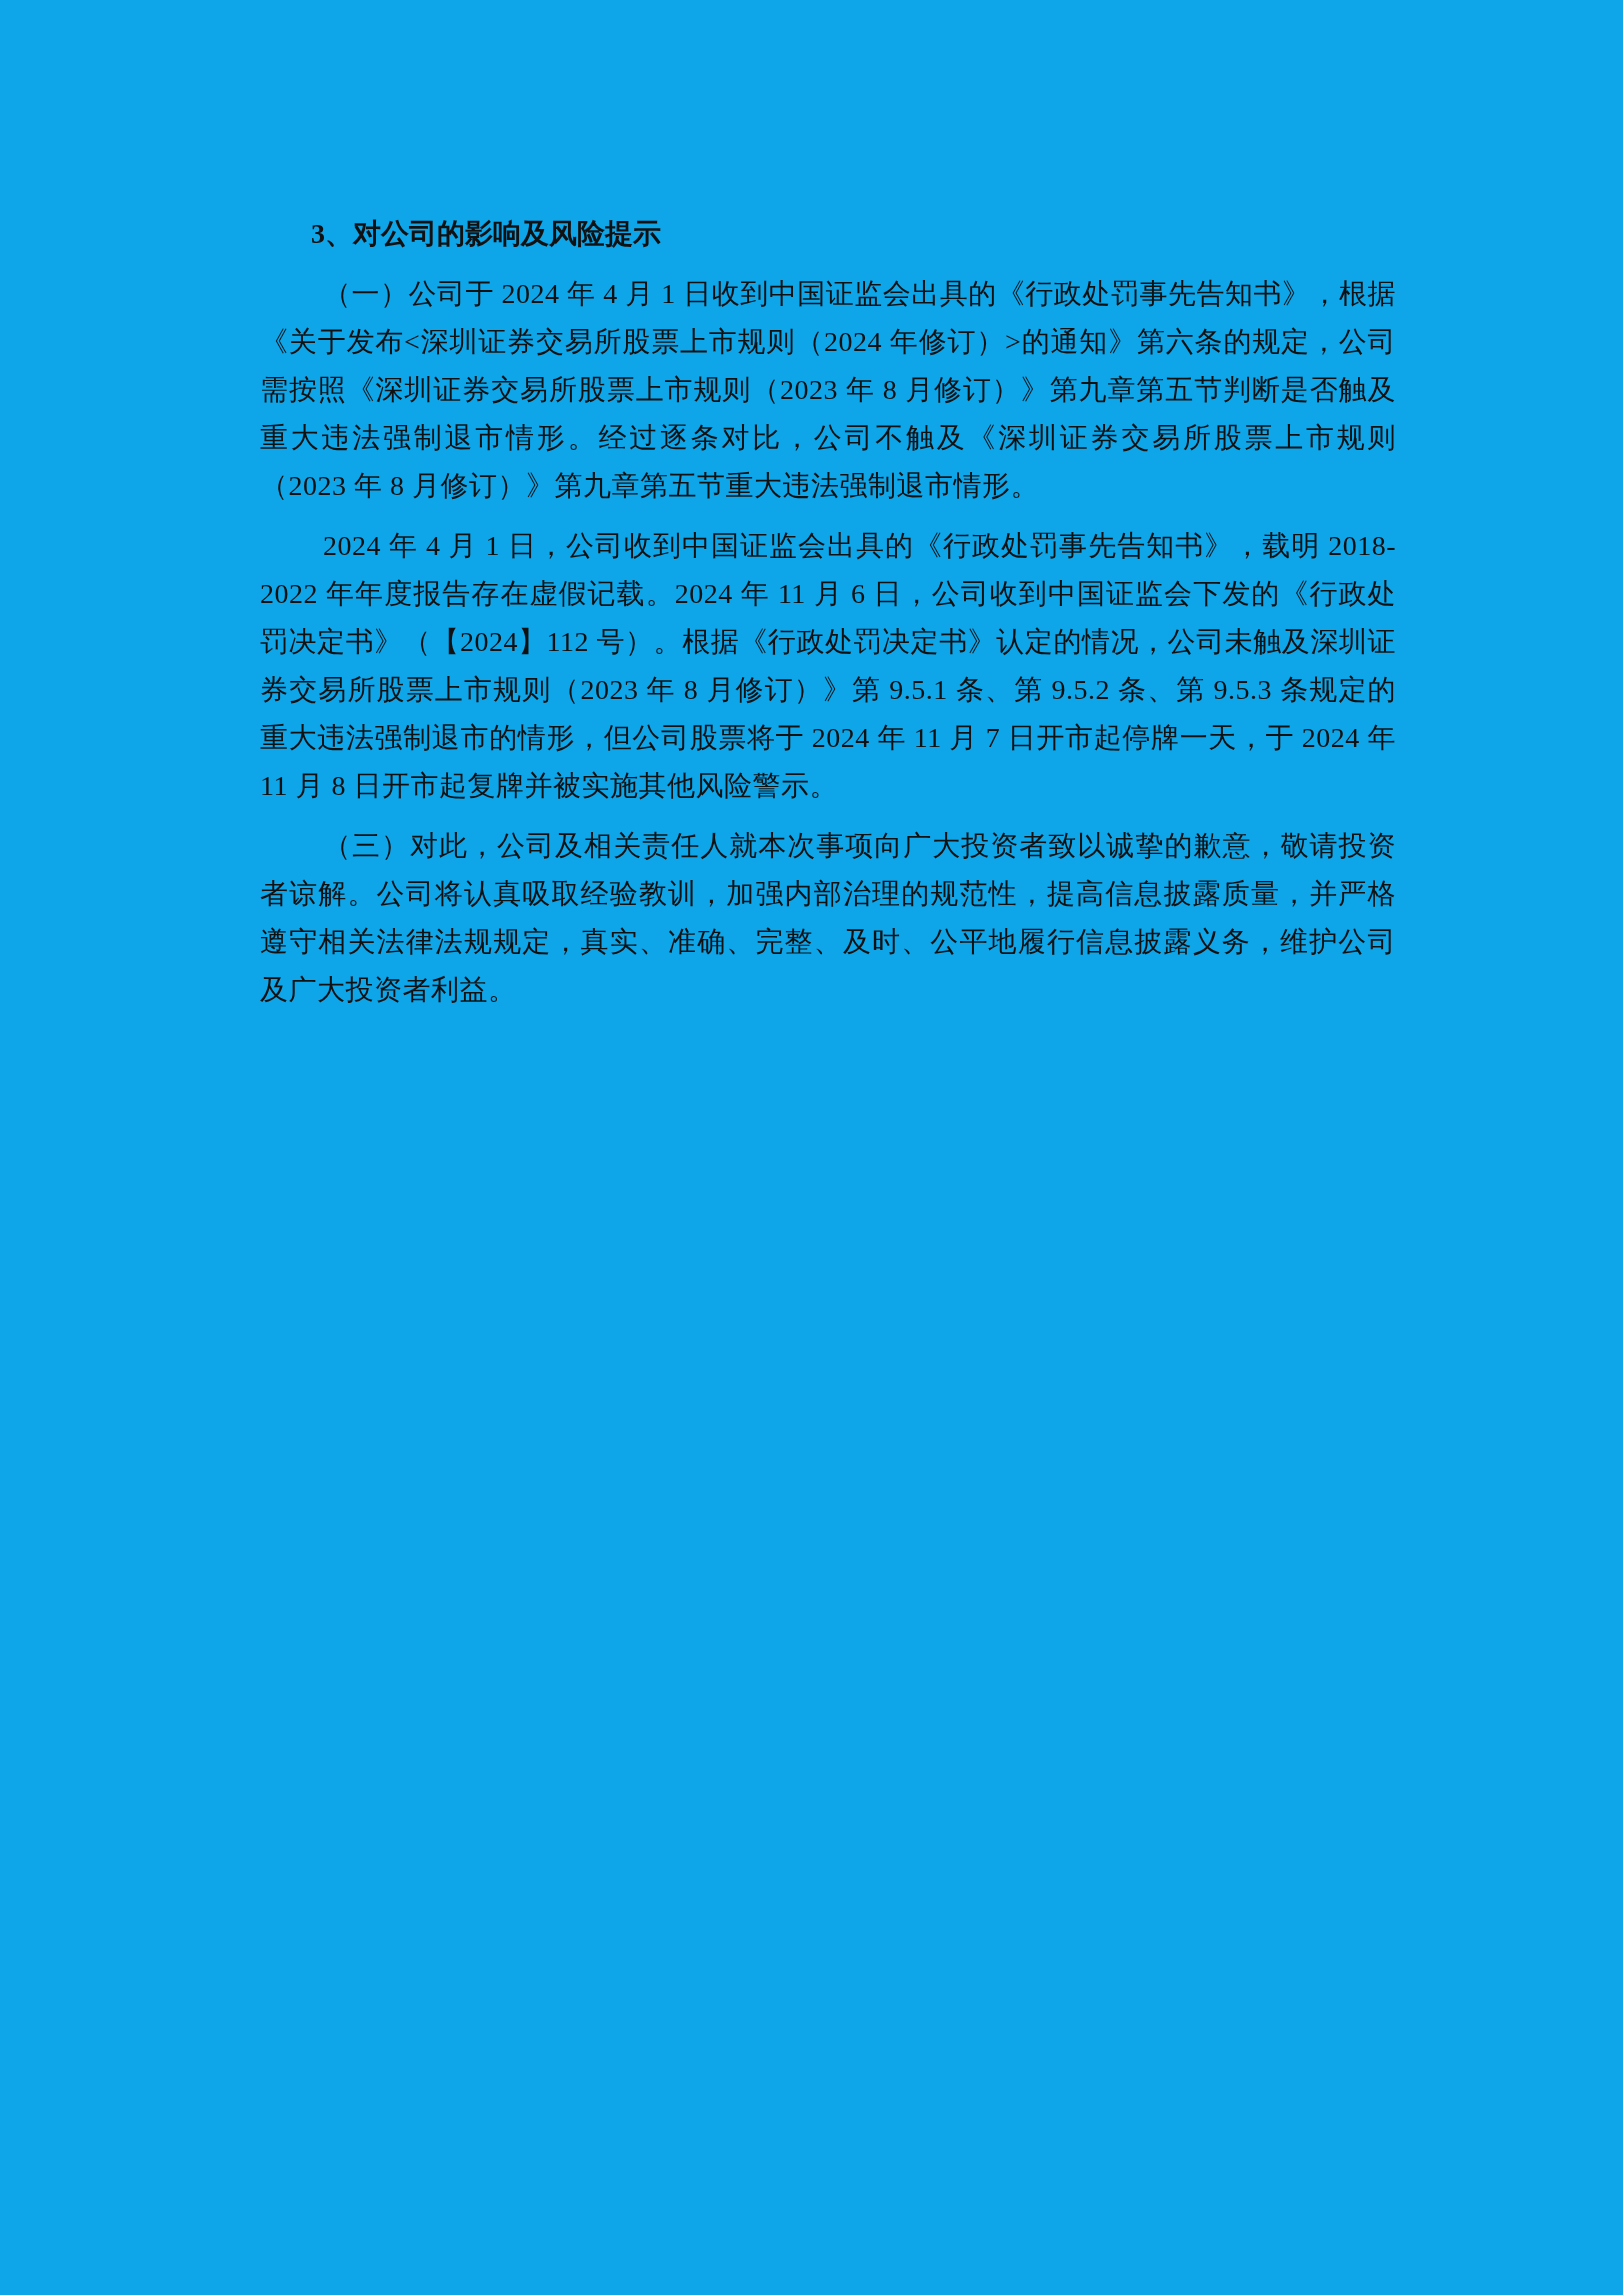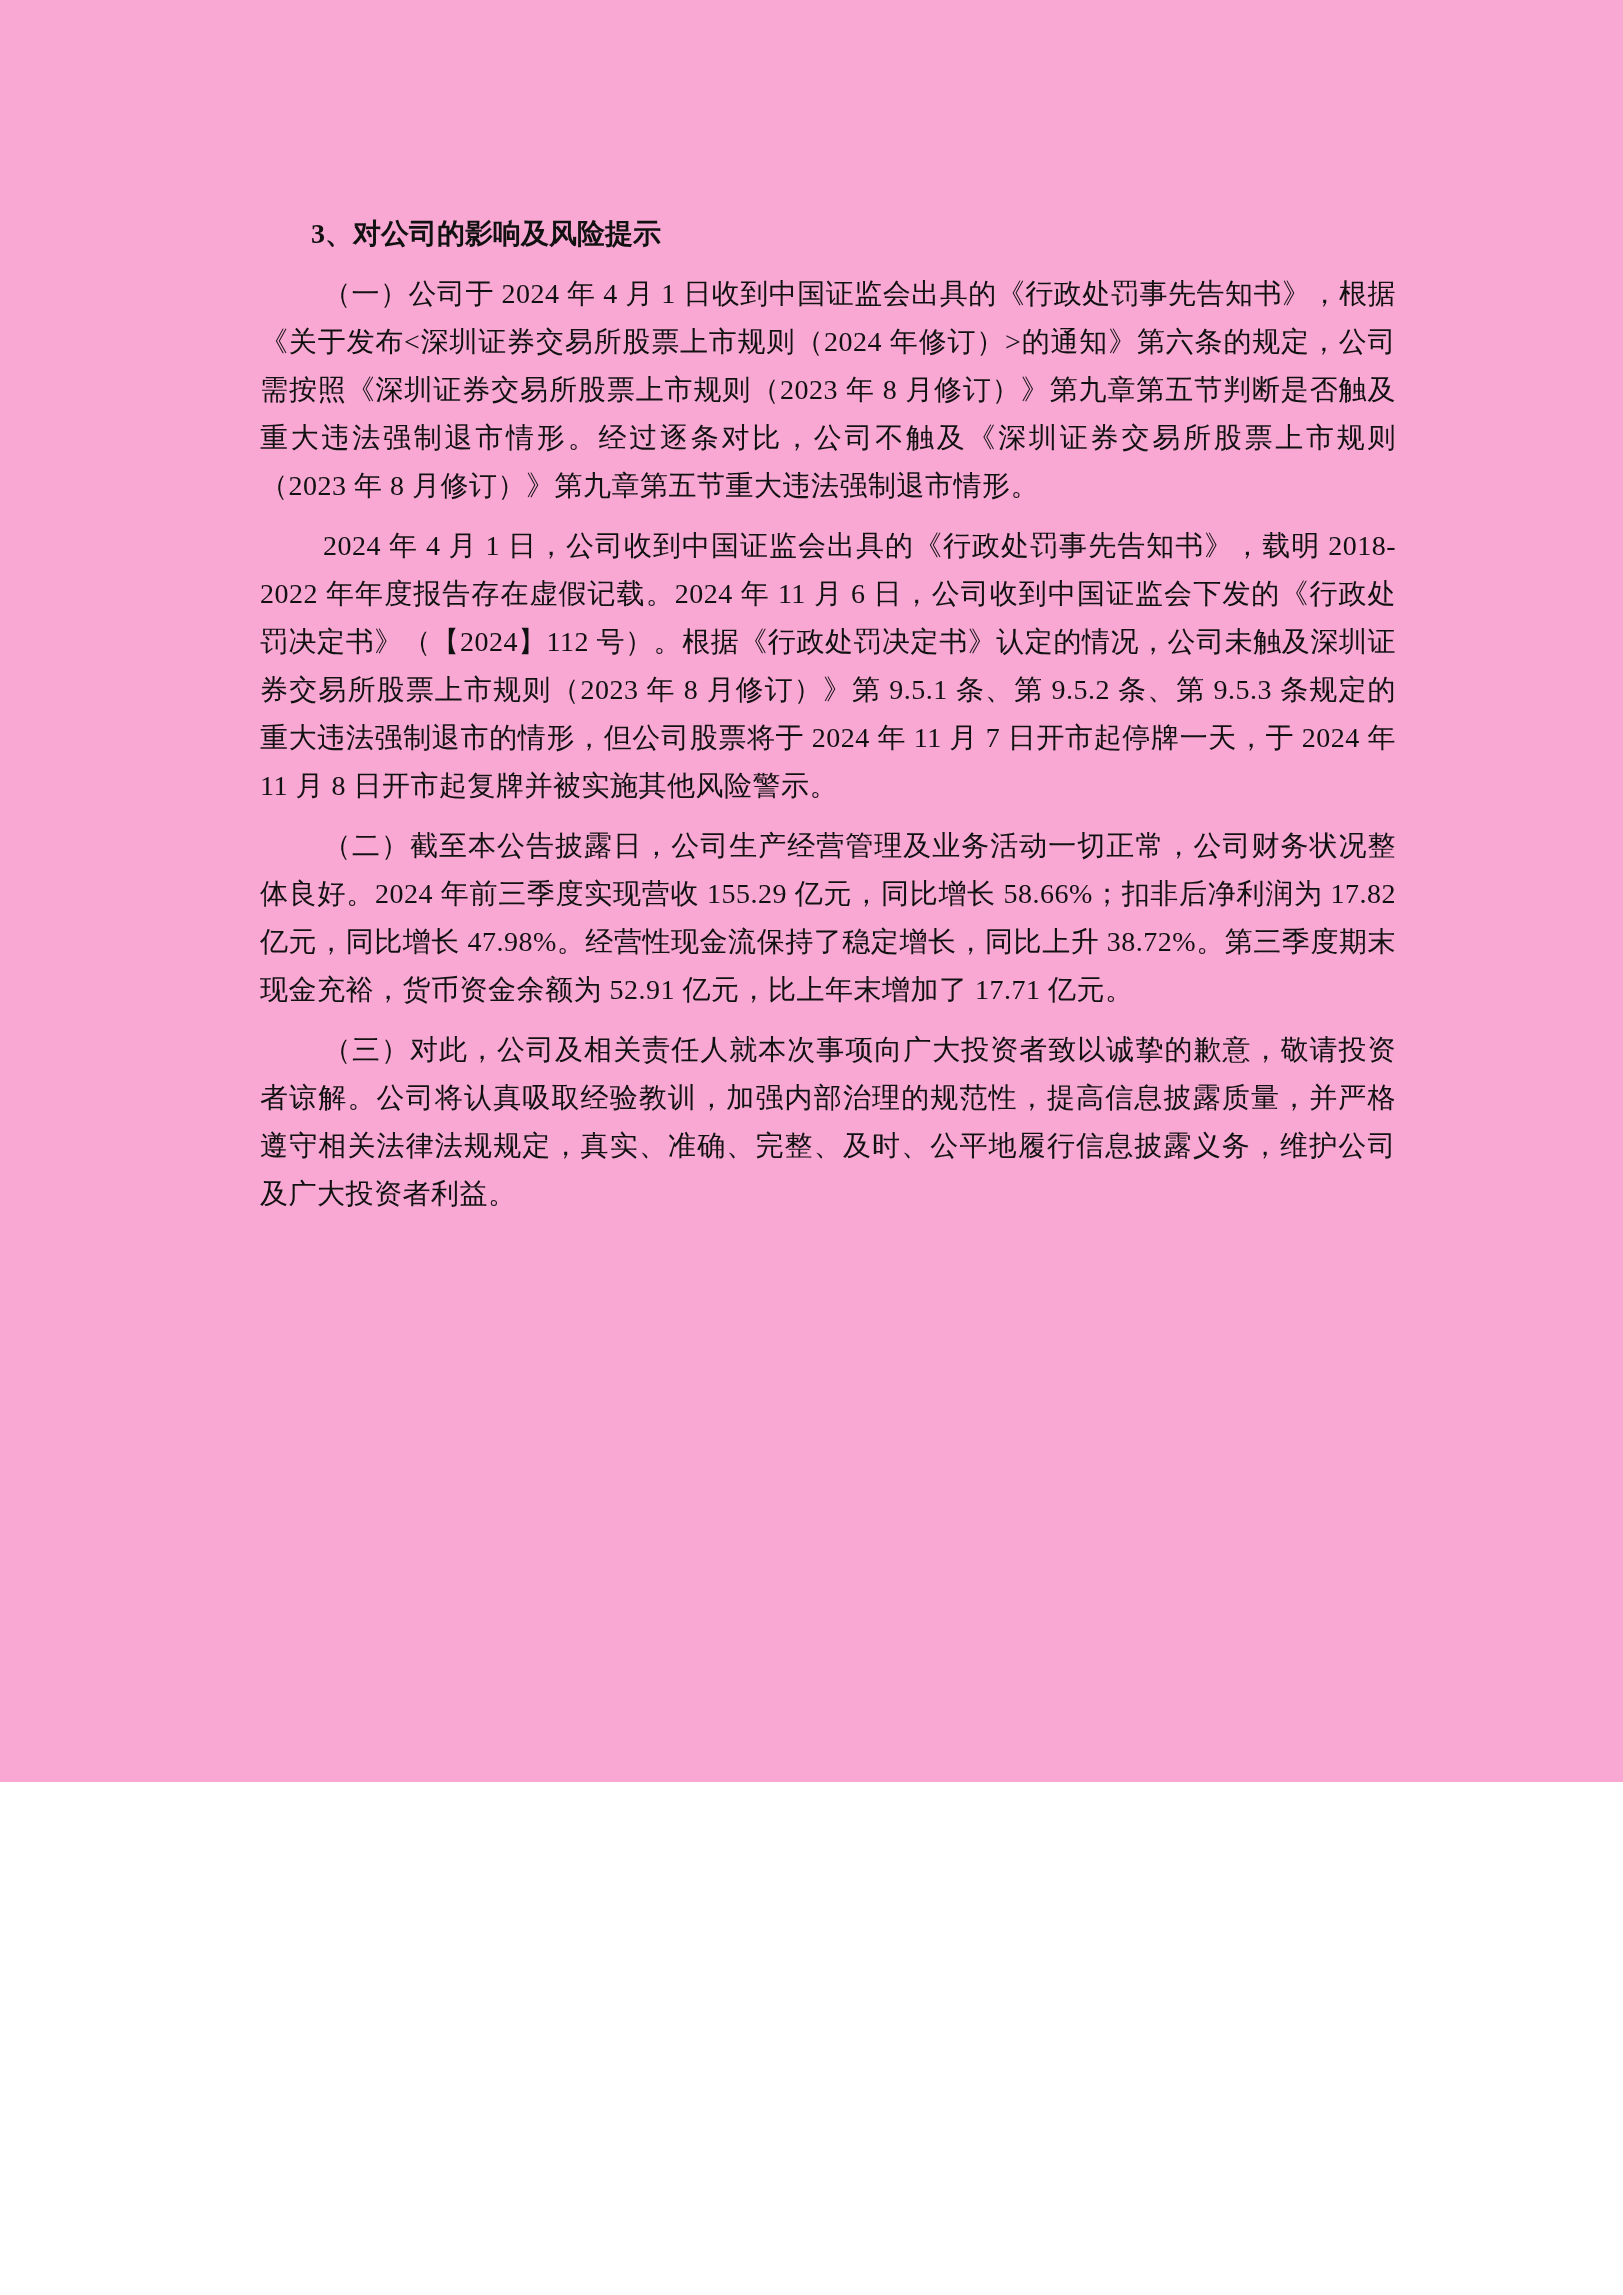--- a/index.html
+++ b/index.html
@@ -1,18 +1,18 @@
 <!DOCTYPE html>
 <html style="font-size:13.5px"><head>
 <meta charset="utf-8">
 <style>
   html, body { margin:0; padding:0; background:#ffffff; }
   body { width:1623px; height:2295px; position:relative; overflow:hidden; }
   .page {
-    position:absolute; left:0; top:0; width:1623px; height:1782px; background:#f9a8d4;
+    position:absolute; left:0; top:0; width:1623px; height:2295px; background:#0ea5e9;
   }
   .content {
     position:absolute; left:248px; top:210px; width:1160px;
     font-family: "Liberation Serif", "DejaVu Serif", serif;
     font-size:28px; color:#111;
     line-height:48px;
   }
   .heading {
     margin:0; padding-left:63px; font-weight:bold; font-size:28px; line-height:48px;
     margin-bottom:0;
@@ -23,17 +23,16 @@
   }
 </style>
 </head>
 <body>
 
 <div class="page">
   <div class="content">
     <p class="heading">3、对公司的影响及风险提示</p>
     <p class="para">（一）公司于 2024 年 4 月 1 日收到中国证监会出具的《行政处罚事先告知书》，根据《关于发布&lt;深圳证券交易所股票上市规则（2024 年修订）&gt;的通知》第六条的规定，公司需按照《深圳证券交易所股票上市规则（2023 年 8 月修订）》第九章第五节判断是否触及重大违法强制退市情形。经过逐条对比，公司不触及《深圳证券交易所股票上市规则（2023 年 8 月修订）》第九章第五节重大违法强制退市情形。</p>
     <p class="para">2024 年 4 月 1 日，公司收到中国证监会出具的《行政处罚事先告知书》，载明 2018-2022 年年度报告存在虚假记载。2024 年 11 月 6 日，公司收到中国证监会下发的《行政处罚决定书》（【2024】112 号）。根据《行政处罚决定书》认定的情况，公司未触及深圳证券交易所股票上市规则（2023 年 8 月修订）》第 9.5.1 条、第 9.5.2 条、第 9.5.3 条规定的重大违法强制退市的情形，但公司股票将于 2024 年 11 月 7 日开市起停牌一天，于 2024 年 11 月 8 日开市起复牌并被实施其他风险警示。</p>
-    <p class="para">（二）截至本公告披露日，公司生产经营管理及业务活动一切正常，公司财务状况整体良好。2024 年前三季度实现营收 155.29 亿元，同比增长 58.66%；扣非后净利润为 17.82 亿元，同比增长 47.98%。经营性现金流保持了稳定增长，同比上升 38.72%。第三季度期末现金充裕，货币资金余额为 52.91 亿元，比上年末增加了 17.71 亿元。</p>
     <p class="para">（三）对此，公司及相关责任人就本次事项向广大投资者致以诚挚的歉意，敬请投资者谅解。公司将认真吸取经验教训，加强内部治理的规范性，提高信息披露质量，并严格遵守相关法律法规规定，真实、准确、完整、及时、公平地履行信息披露义务，维护公司及广大投资者利益。</p>
   </div>
 </div>
 
 
 </body></html>

